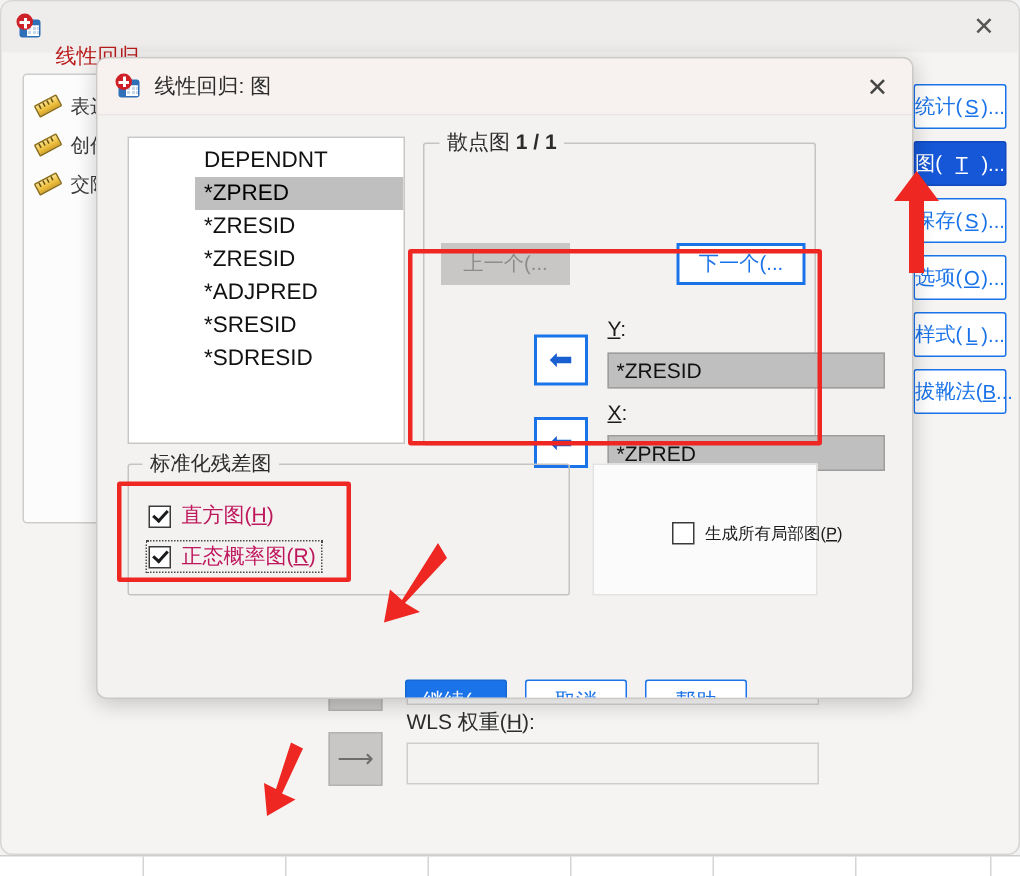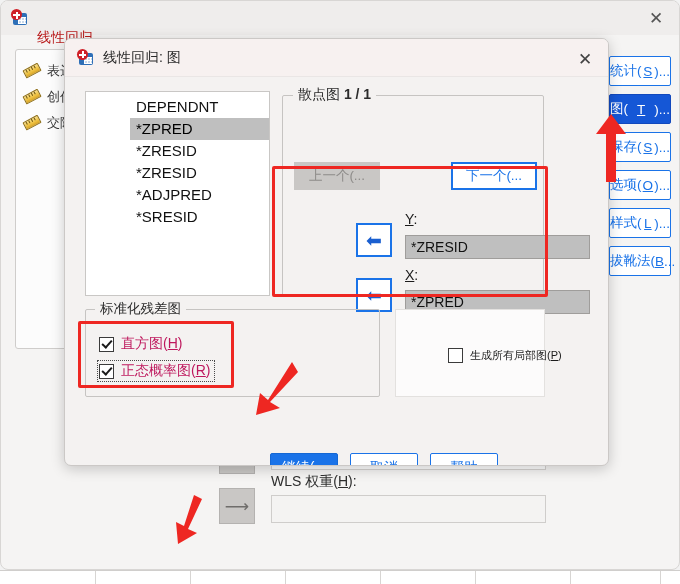--- a/index.html
+++ b/index.html
@@ -637,20 +637,21 @@
   </div>
   <div id="plots-close">✕</div>
 
   <div id="plots-varlist">
     <div class="var-item">DEPENDNT</div>
     <div class="var-item selected">*ZPRED</div>
     <div class="var-item">*ZRESID</div>
     <div class="var-item">*ZRESID</div>
     <div class="var-item">*ADJPRED</div>
     <div class="var-item">*SRESID</div>
+    <div class="var-item">*SDRESID</div>
   </div>
 
   <div id="scatter-group"></div>
   <div id="scatter-legend">
     <span>散点图 </span><b>1 / 1</b>
   </div>
 
   <div id="prev-btn">上一个(...</div>
   <div id="next-btn">下一个(...</div>
 

